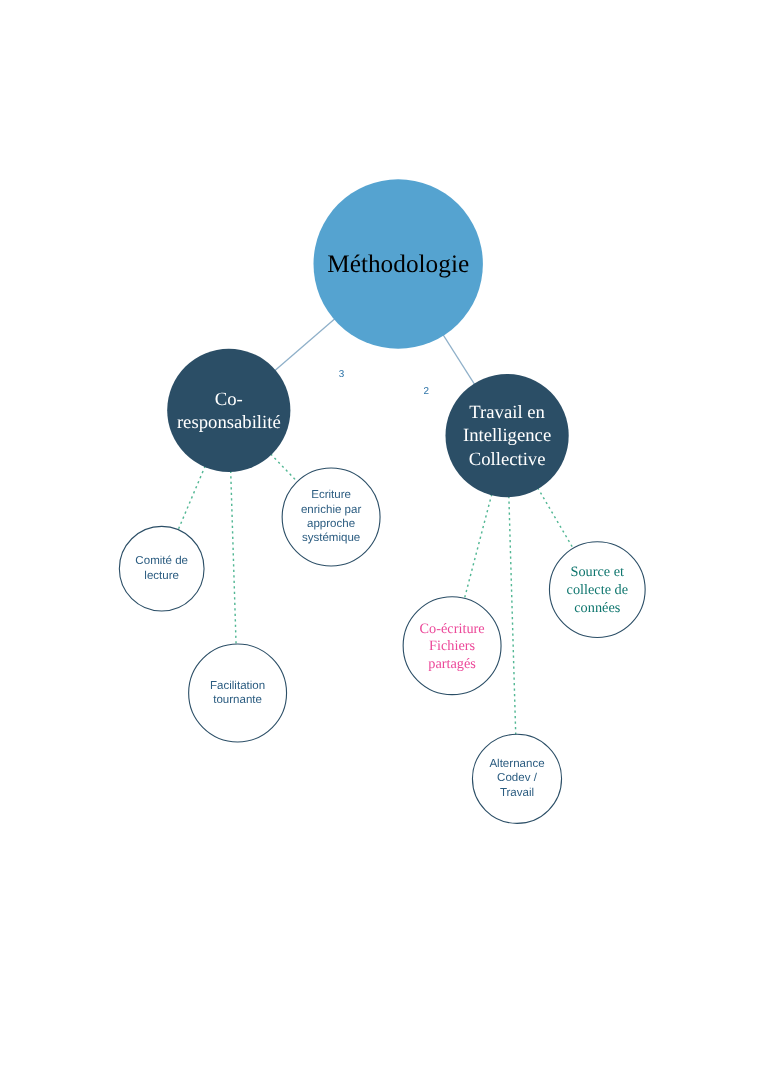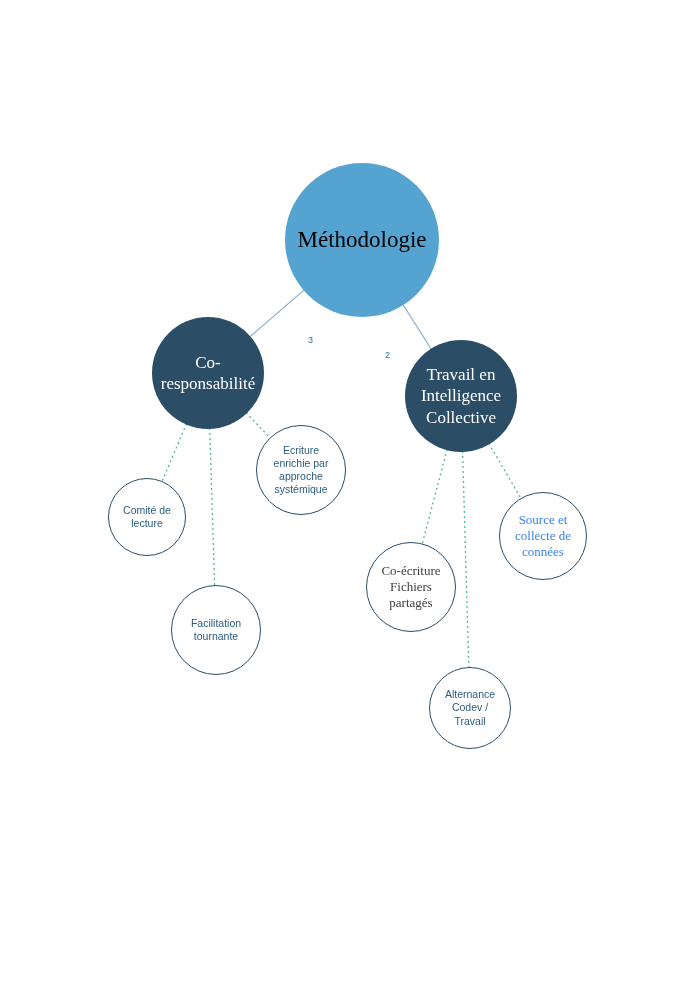--- a/index.html
+++ b/index.html
@@ -8,24 +8,24 @@
     font-family:"Liberation Serif",serif;overflow:hidden;
   }
   svg.edges{position:absolute;left:0;top:0;width:700px;height:992px;}
   .node{
     position:absolute;border-radius:50%;
     display:flex;align-items:center;justify-content:center;
     text-align:center;box-sizing:border-box;line-height:1.25;
   }
   .node-root{background:#55a3d0;color:#000000;font-size:23px;}
   .node-branch{background:#2b4e66;color:#ffffff;font-size:17px;padding:10px;}
-  .node-leaf{background:#ffffff;border:1px solid #2b4e66;color:#3b82f6;padding:7px;}
+  .node-leaf{background:#ffffff;border:1px solid #2b4e66;color:#0f766e;padding:7px;}
   .leaf-sans{font-family:"Liberation Sans","DejaVu Sans",sans-serif;font-size:10.5px;color:#2b5c80;}
   .leaf-serif{font-family:"Liberation Serif","DejaVu Serif",serif;font-size:13px;}
-  .leaf-lightblue{color:#404040;}
+  .leaf-lightblue{color:#ec4899;}
   .edge-label{
     position:absolute;font-size:9px;color:#2e74a8;
     font-family:"Liberation Sans","DejaVu Sans",sans-serif;
   }
 </style>
 </head>
 <body>
 
 <div class="canvas">
 

